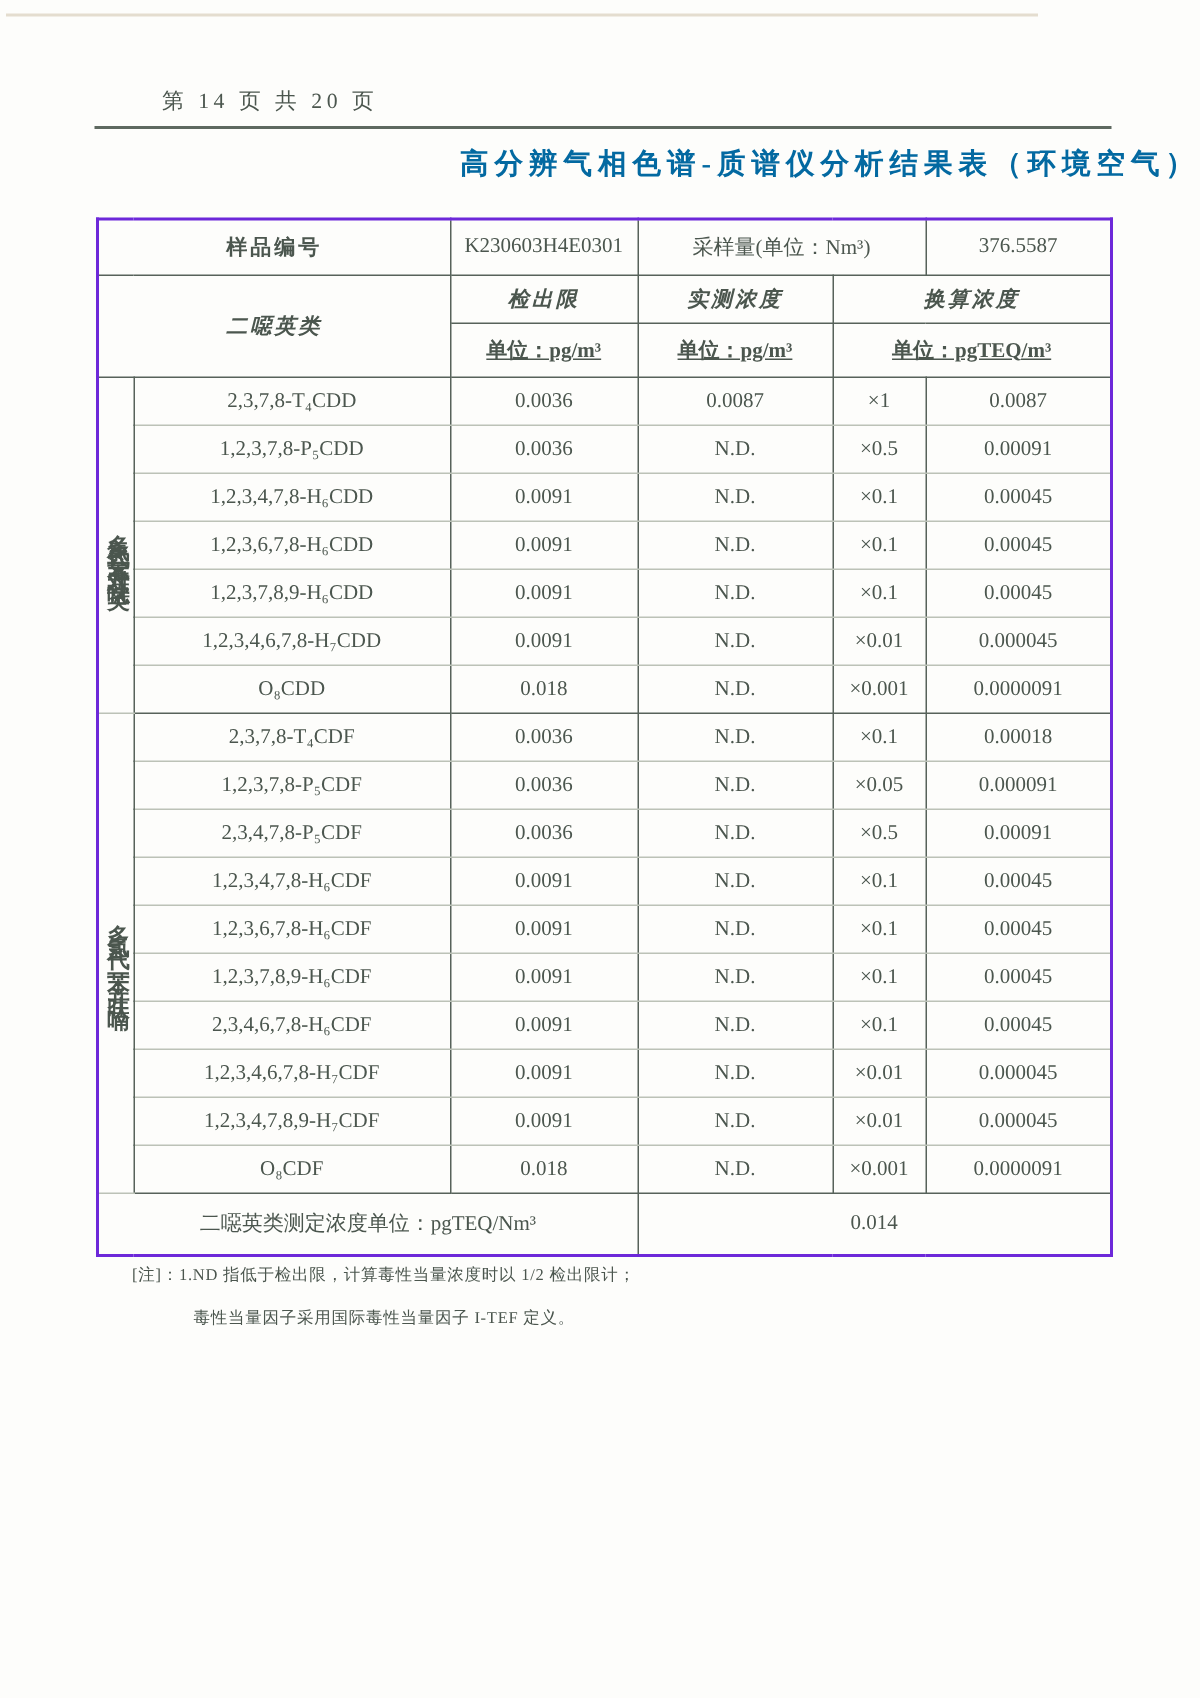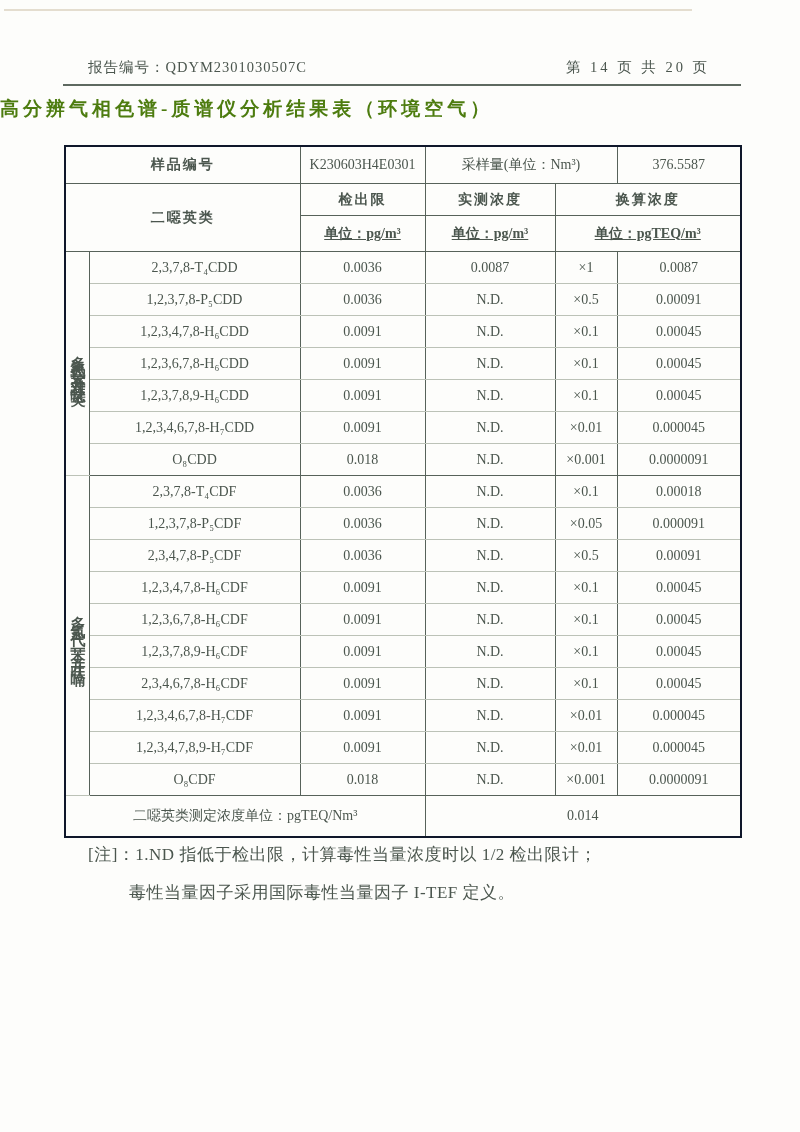--- a/index.html
+++ b/index.html
@@ -19,74 +19,71 @@
     font-size:14.5px;
   }
   .page-header .report { letter-spacing:1px; }
   .page-header .pageinfo { letter-spacing:3px;margin-left:20px; }
   .header-rule {
     position:absolute; top:84px; left:63px; width:678px; height:2px;
     background:#5e6960;
   }
   .doc-title {
     position:absolute; top:96px; left:0; width:100%;
-    text-align:left; font-size:19px; font-weight:bold;
-    letter-spacing:4px; color:#4d7c0f;
+    text-align:right; font-size:19px; font-weight:bold;
+    letter-spacing:4px; color:#0369a1;
   }
   table.results {
     position:absolute; top:145px; left:64px;
     border-collapse:collapse; table-layout:fixed; width:676px;
-    border:2px solid #0f172a;
+    border:2px solid #6d28d9;
   }
   table.results th, table.results td {
     border:1px solid #57625a;
     text-align:center; vertical-align:middle;
     font-size:14px; padding:0 2px;
     font-weight:normal;
     overflow:hidden; white-space:nowrap;
   }
   tr.r-sample > * { height:36px; }
-  tr.r-heads  > * { height:31px; }
+  tr.r-heads  > * { height:31px;font-style:italic; }
   tr.r-units  > * { height:35px;text-decoration:underline; }
   tr.data     > * { height:31px; }
   tr.r-foot   > * { height:40px; }
   .bold, table.results th { font-weight:bold; }
   .cn { letter-spacing:2px; }
   tr.thick-bottom > * { border-bottom-width:2px; border-bottom-color:#4f5a51; }
   tr.data td { border-top-color:#bcc2b7; border-bottom-color:#bcc2b7; }
   tr.data.sep td { border-bottom-color:#57625a; }
   td.factor { font-size:13px; }
   td.vcell { padding:0; }
   td.vcell .vlabel {
     display:flex; align-items:center; justify-content:center;
     writing-mode:vertical-rl; text-orientation:upright;
     font-weight:bold; font-size:15px; margin:0 auto;
   }
   .vlabel.g1 { height:212px; letter-spacing:4px; }
   .vlabel.g2 { height:300px; letter-spacing:8px; }
   .notes {
     position:absolute; top:843px; left:88px; width:640px;
-    font-size:17px; line-height:1.45; color:#4b564e;
+    font-size:11px; line-height:1.45; color:#4b564e;
     letter-spacing:0.5px;
     font-family:Liberation Serif, serif;
   }
   .notes .n2 { margin-top:13px; padding-left:41px; }
   .notes .n3 { margin-top:9px;  padding-left:31px; }
 </style>
 </head>
 <body>
 
 <div class="page">
 
   <div class="scan-line"></div>
 
   <div class="page-header">
-    <div class="report">
-      <span>报告编号：</span><span>QDYM2301030507C</span>
-    </div>
     <div class="pageinfo">第 14 页 共 20 页</div>
   </div>
 
   <div class="header-rule"></div>
 
   <div class="doc-title">高分辨气相色谱-质谱仪分析结果表（环境空气）</div>
 
   <table class="results">
     <colgroup>
       <col style="width:24px">

